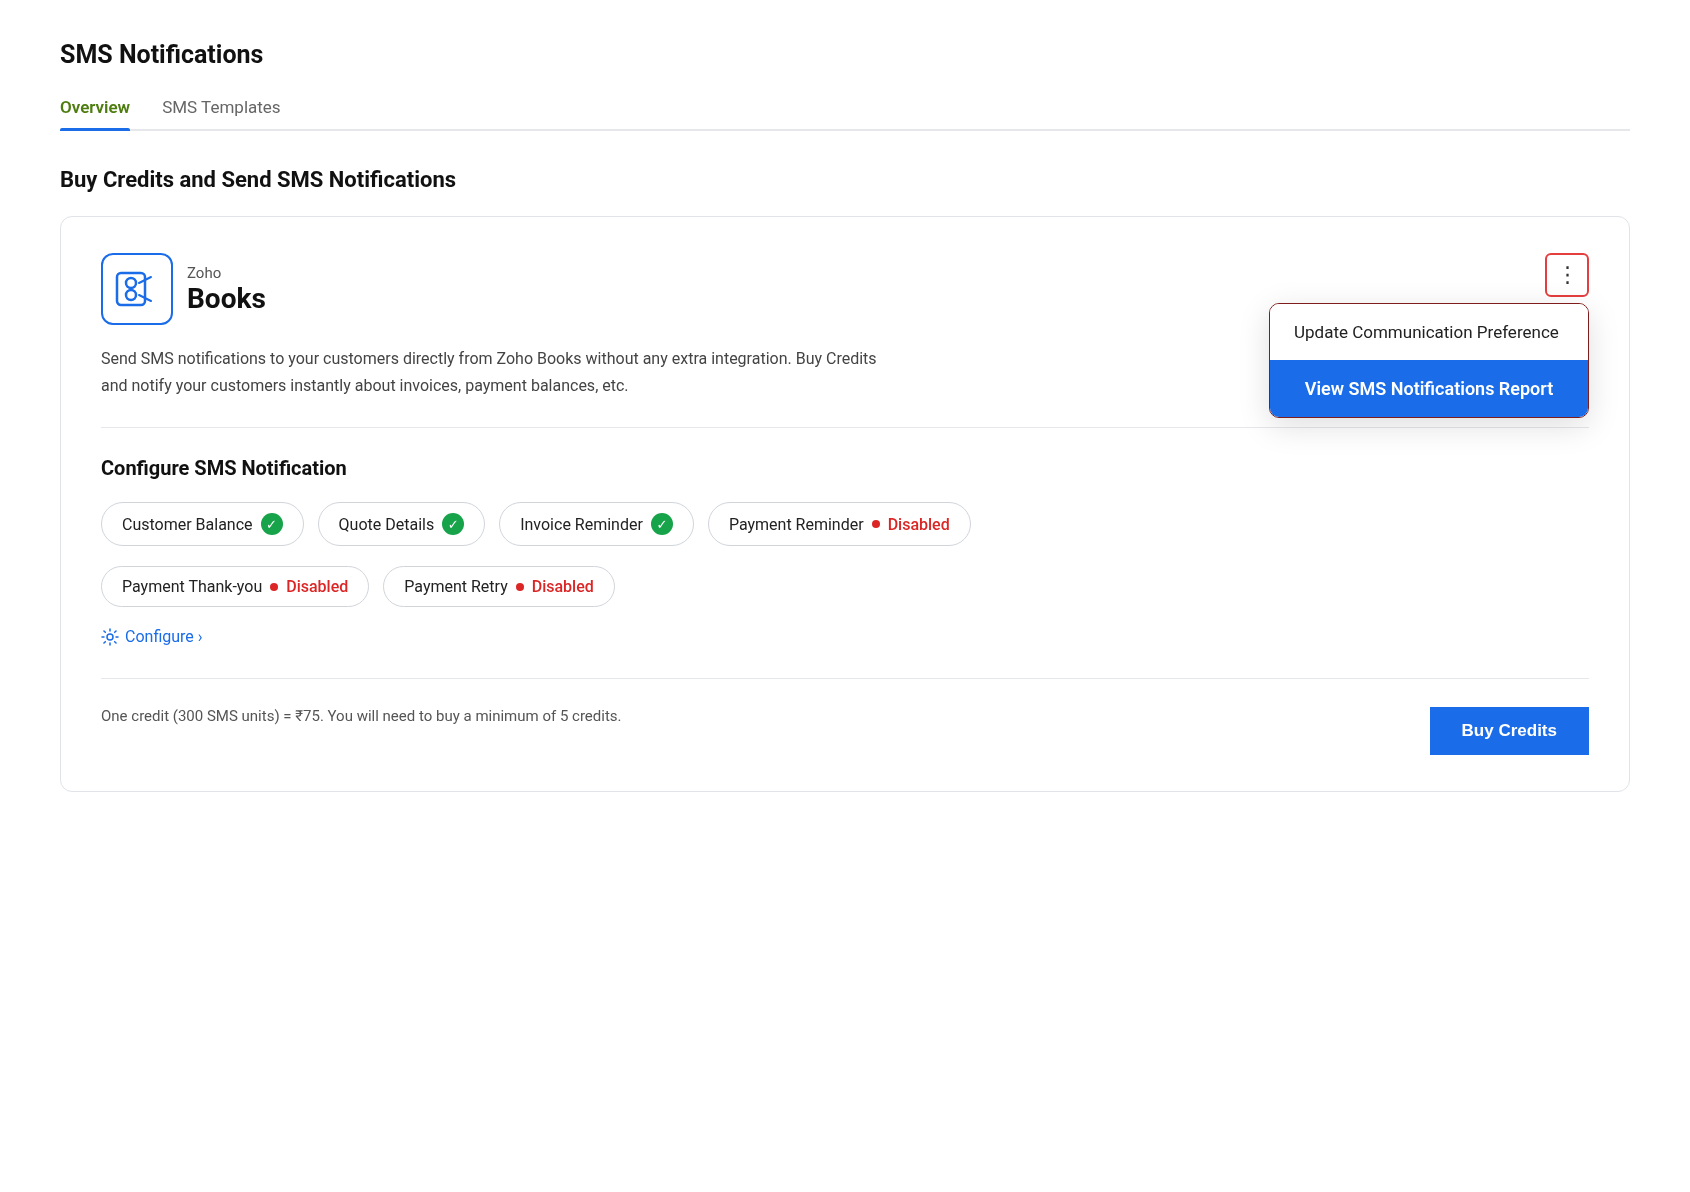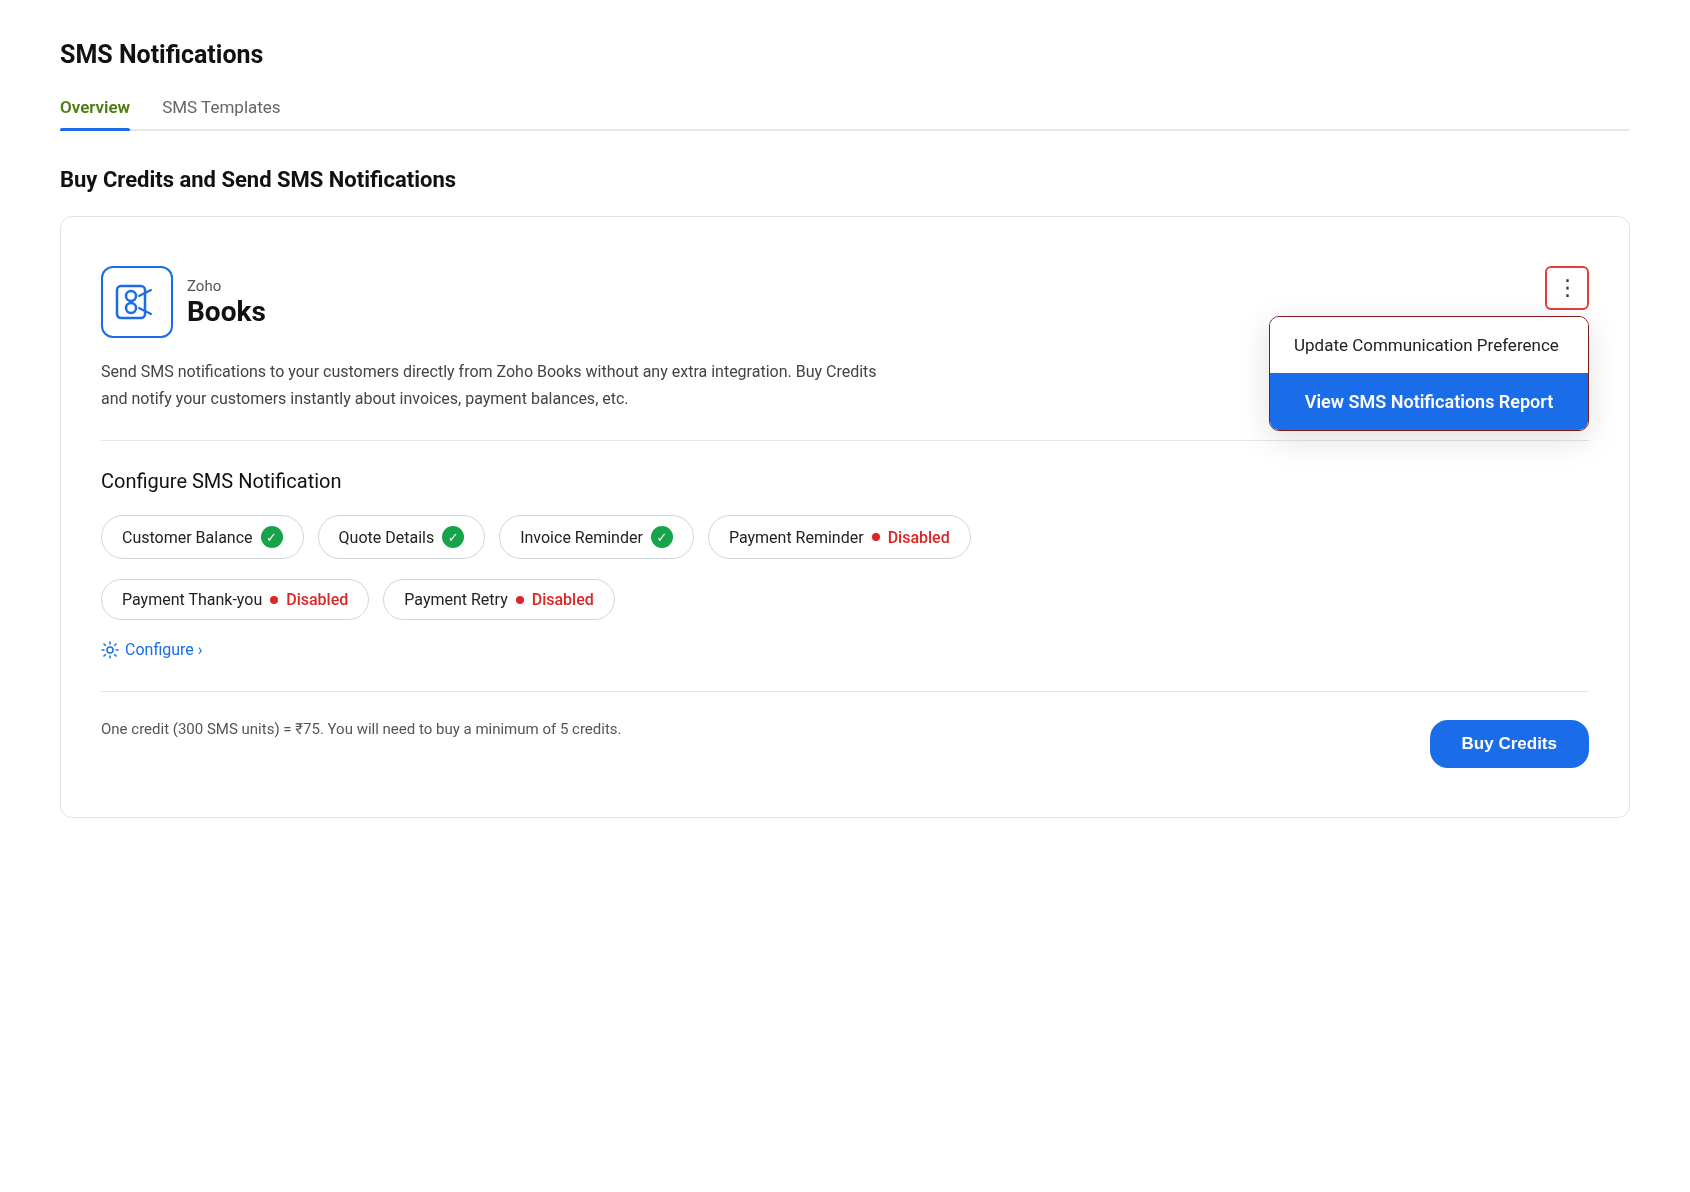--- a/index.html
+++ b/index.html
@@ -55,21 +55,21 @@
     .section-title {
       font-size: 22px;
       font-weight: 700;
       color: #111;
       margin-bottom: 24px;
     }
 
     .card {
       border: 1px solid #e0e3e8;
       border-radius: 12px;
-      padding: 49px 40px;
+      padding: 36px 40px;
       position: relative;
       margin-bottom: 0;
     }
 
     .card-header {
       display: flex;
       justify-content: space-between;
       align-items: flex-start;
       margin-bottom: 20px;
     }
@@ -165,21 +165,21 @@
     }
 
     .divider {
       border: none;
       border-top: 1px solid #e5e7eb;
       margin: 28px 0;
     }
 
     .configure-section-title {
       font-size: 20px;
-      font-weight: 400;
+      font-weight: 700;
       color: #111;
       margin-bottom: 22px;
     }
 
     .notification-badges {
       display: flex;
       flex-wrap: wrap;
       gap: 14px;
       margin-bottom: 20px;
     }
@@ -247,21 +247,21 @@
 
     .credit-info {
       font-size: 15px;
       color: #555;
     }
 
     .buy-credits-btn {
       background: #1a6ce8;
       color: #fff;
       border: none;
-      border-radius: 18px;
+      border-radius: 0;
       padding: 14px 32px;
       font-size: 17px;
       font-weight: 600;
       cursor: pointer;
     }
 
     .three-dot-wrapper {
       position: relative;
     }
   </style>

